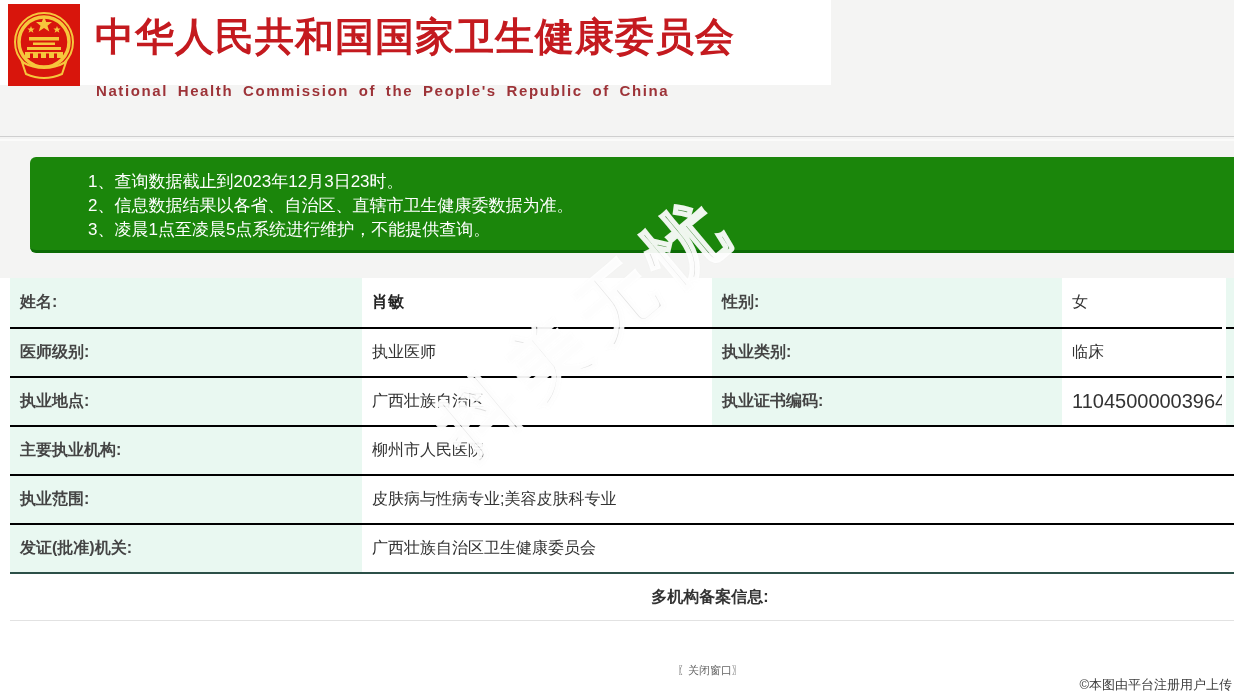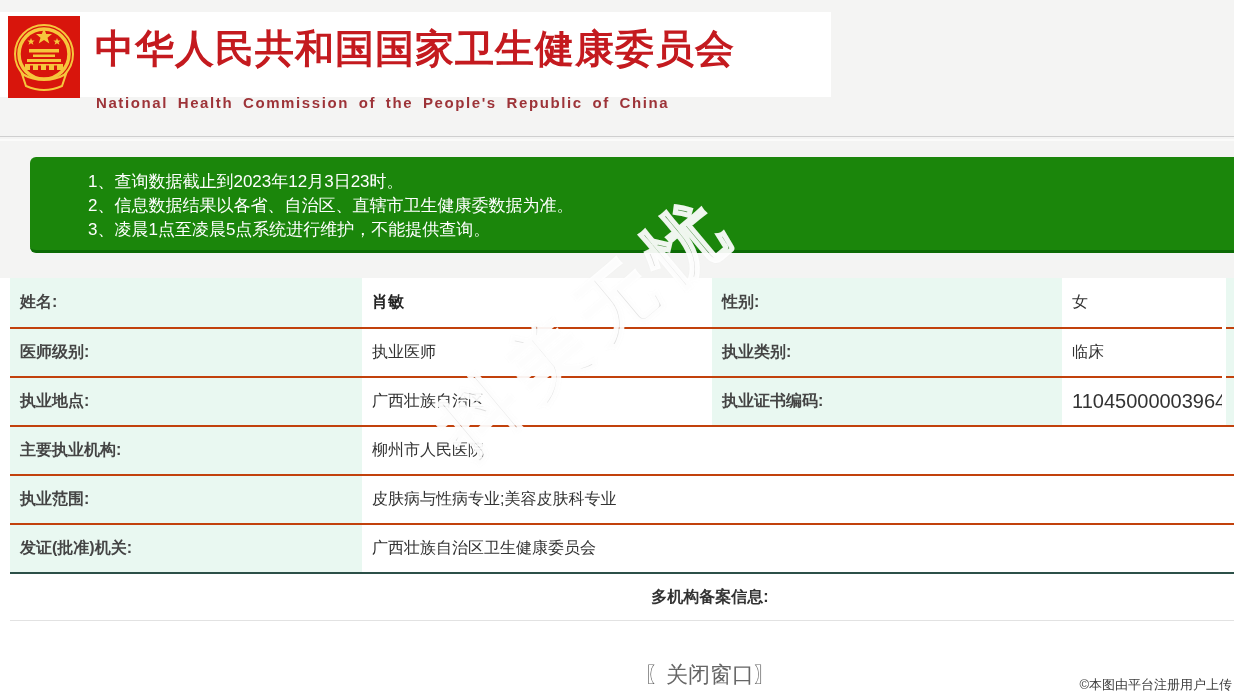--- a/index.html
+++ b/index.html
@@ -1,21 +1,21 @@
 <!DOCTYPE html>
 <html><head>
 <meta charset="utf-8">
 <style>
   html,body{margin:0;padding:0;}
   body{font-family:"Liberation Sans","DejaVu Sans",sans-serif;}
   #viewport{position:relative;width:1234px;height:697px;overflow:hidden;background:#f4f4f3;}
   .content{position:absolute;top:0;left:0;width:1410px;height:697px;}
 
   
-  .banner{position:absolute;top:12px;left:0;width:831px;height:85px;background:#ffffff;}
+  .banner{position:absolute;top:0;left:0;width:831px;height:85px;background:#ffffff;}
   .logo{position:absolute;top:4px;left:8px;width:72px;height:82px;}
   .title-cn{position:absolute;top:10px;left:95px;width:700px;font-size:39px;font-weight:bold;
     color:#c41a1f;letter-spacing:1px;white-space:nowrap;}
   .title-en{position:absolute;top:62px;left:96px;font-size:15px;font-weight:bold;color:#9d3338;
     letter-spacing:1.6px;word-spacing:4px;white-space:nowrap;margin-top:20px;}
 
   .hr-line{position:absolute;top:136px;left:0;width:1410px;height:1px;background:#cfcfcf;}
   .hr-line2{position:absolute;top:139px;left:0;width:1410px;height:2px;background:#fbfbfa;}
 
   
@@ -23,36 +23,36 @@
     border-radius:6px;border-bottom:3px solid #0c6b05;box-sizing:border-box;
     padding:13px 20px 0 58px;color:#ffffff;font-size:17px;line-height:24px;}
   .notice div{white-space:nowrap;}
 
   
   .table-backdrop{position:absolute;top:278px;left:0;width:1410px;height:419px;background:#ffffff;}
 
   
   .rec-table{position:absolute;top:278px;left:10px;width:1400px;}
   .rrow{display:flex;height:49px;}
-  .rrow + .rrow > div{border-top:2px solid #c2410c;}
+  .rrow + .rrow > div{border-top:2px solid #000000;}
   .cell{box-sizing:border-box;display:flex;align-items:center;height:49px;}
   .lab{background:#e9f8f1;padding-left:10px;font-weight:bold;color:#444444;font-size:16px;}
   .val{background:#ffffff;padding-left:10px;color:#333333;font-size:16px;}
   .w-lab1{width:352px;} .w-val1{width:350px;} .w-lab2{width:350px;} .w-val2{width:160px;}
   .gapcol{width:4px;background:#ffffff;border-top:none !important;}
   .fillmint{flex:1;background:#e9f8f1;}
   .val-bold{font-weight:bold;color:#222222;text-align:center;}
   .val-num{font-size:20px;}
 
   .section-head{position:absolute;top:572px;left:10px;width:1400px;height:49px;background:#ffffff;
     border-top:2px solid #2c5048;border-bottom:1px solid #e2e2e2;box-sizing:border-box;
     display:flex;align-items:center;justify-content:center;font-size:16px;font-weight:bold;color:#333333;}
 
   .close-area{position:absolute;top:660px;left:10px;width:1400px;text-align:center;}
-  .close-link{font-size:22px;color:#666666;text-decoration:none;cursor:pointer;}
+  .close-link{font-size:11px;color:#666666;text-decoration:none;cursor:pointer;}
 
   
   .wm-diag{position:absolute;top:390px;left:452px;transform:rotate(-40deg);transform-origin:left center;
     font-size:76px;font-weight:bold;letter-spacing:13px;color:transparent;white-space:nowrap;
     -webkit-text-stroke:2.5px rgba(255,255,255,0.92);
     text-shadow:0 0 2px rgba(160,160,160,0.35);z-index:50;pointer-events:none;}
 
   
   .wm-corner{position:absolute;right:2px;top:676px;font-size:13px;font-weight:normal;color:#3d3d3d;
     z-index:60;white-space:nowrap;

